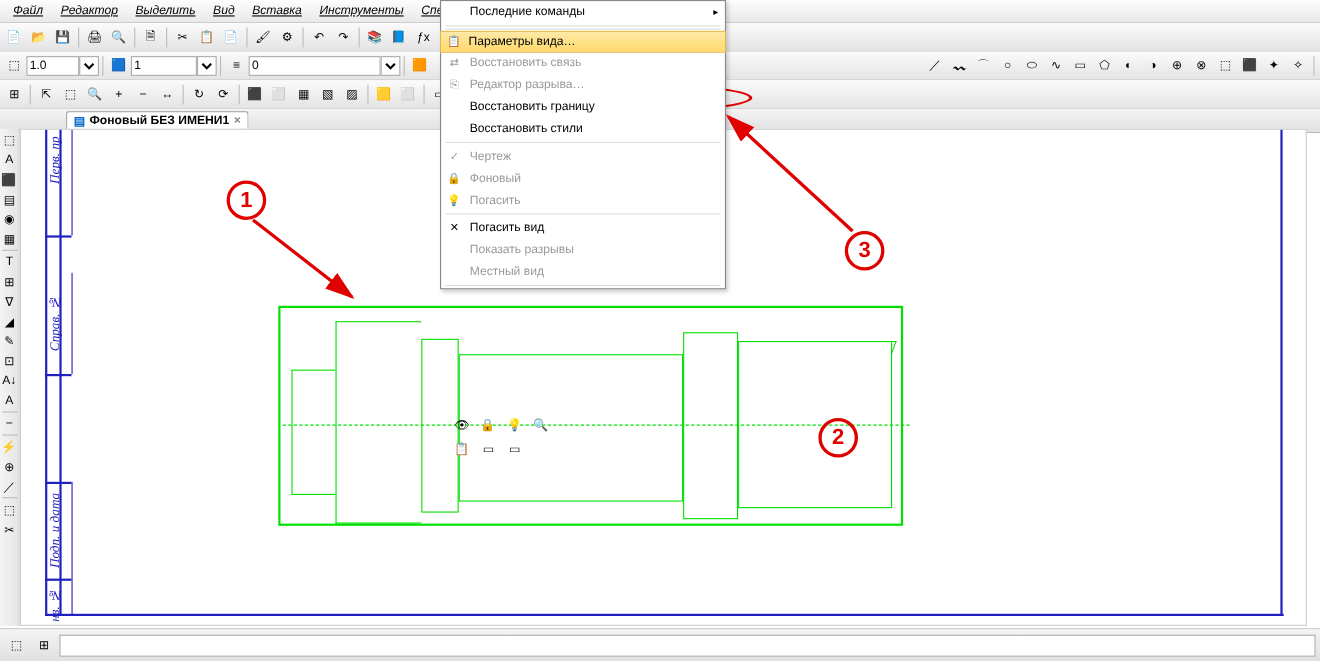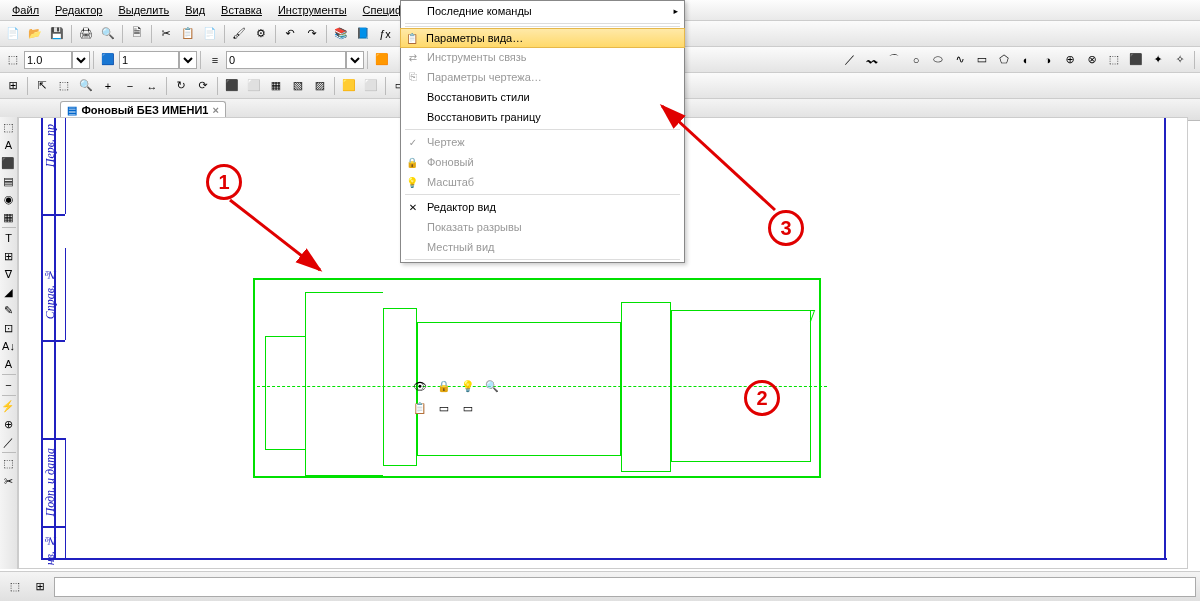--- a/index.html
+++ b/index.html
@@ -1,18 +1,18 @@
 <!DOCTYPE html>
 <html><head>
 <meta charset="utf-8">
 <style>
 * { box-sizing: border-box; margin: 0; padding: 0; font-family: Tahoma, Arial, sans-serif; font-size: 11px; }
 body { width: 1200px; height: 601px; background: #fff; overflow: hidden; position: relative; }
 
-.menubar { display: flex; background: linear-gradient(#fdfdfd,#e9e9e9); border-bottom: 1px solid #ccc; padding: 2px 4px; }
+.menubar { display: flex; background: linear-gradient(#fdfdfd,#e9e9e9); border-bottom: 1px solid #ccc; padding: 2px 4px; font-style: italic; }
 .menubar .menu-item { padding: 2px 8px; cursor: default; }
 .menubar .menu-item span.ul { text-decoration: underline; }
 
 .toolbar { display: flex; align-items: center; background: linear-gradient(#fbfbfb,#e4e4e4); border-bottom: 1px solid #ccc; padding: 1px 2px; height: 26px; }
 .tb-btn { width: 20px; height: 20px; margin: 0 1px; border: 1px solid transparent; display: inline-flex; align-items: center; justify-content: center; border-radius: 2px; }
 .tb-sep { width: 1px; height: 18px; background: #bbb; margin: 0 3px; }
 .tb-input { height: 18px; border: 1px solid #aaa; padding: 0 2px; background: #fff; }
 .tb-select { height: 18px; border: 1px solid #aaa; background: #fff; }
 
 .tabbar { display: flex; align-items: center; background: linear-gradient(#f4f4f4,#e0e0e0); border-bottom: 1px solid #bbb; height: 22px; padding-left: 60px; }
@@ -24,21 +24,21 @@
 .side-btn { width: 16px; height: 16px; }
 
 .v-line { position: absolute; width: 2px; background: #2020c0; }
 .h-line { position: absolute; height: 2px; background: #2020c0; }
 .v-thin { position: absolute; width: 1px; background: #2020c0; }
 
 .green-rect { position: absolute; border: 2px solid #00e000; }
 .green-thin { position: absolute; border: 1px solid #00e000; }
 .green-dash { position: absolute; border-top: 1px dashed #00e000; height: 0; }
 
-.ctx-menu { position: absolute; left: 400px; top: 0; width: 285px; background: #fff; border: 1px solid #888; box-shadow: 2px 2px 4px rgba(0,0,0,.2); z-index: 50; }
+.ctx-menu { position: absolute; left: 400px; top: 0; width: 260px; background: #fff; border: 1px solid #888; box-shadow: 2px 2px 4px rgba(0,0,0,.2); z-index: 50; }
 .ctx-item { display: flex; align-items: center; height: 20px; padding: 0 8px 0 26px; position: relative; }
 .ctx-item.disabled { color: #999; }
 .ctx-item.arrow::after { content: "▸"; position: absolute; right: 6px; font-size: 9px; }
 .ctx-sep { height: 1px; background: #ddd; margin: 2px 4px; }
 .ctx-item.highlight { background: linear-gradient(#ffe9a8,#ffd96a); border: 1px solid #e6b84a; margin: -1px; padding-left: 25px; }
 .ctx-icon { position: absolute; left: 4px; width: 16px; height: 16px; display: flex; align-items: center; justify-content: center; font-size: 10px; }
 
 .red-oval { position: absolute; border: 3px solid #e00000; border-radius: 50%; }
 .red-circle { position: absolute; border: 3px solid #e00000; border-radius: 50%; width: 36px; height: 36px; display: flex; align-items: center; justify-content: center; color: #e00000; font-size: 20px; font-weight: bold; }
 
@@ -233,45 +233,45 @@
 <div class="ctx-menu">
   <div class="ctx-item arrow">Последние команды</div>
   <div class="ctx-sep"></div>
   <div class="ctx-sep"></div>
   <div class="ctx-item highlight">
     <span class="ctx-icon">📋</span>
     <span>Параметры вида…</span>
   </div>
   <div class="ctx-item disabled">
     <span class="ctx-icon">⇄</span>
-    <span>Инструменты связь</span>
+    <span>Восстановить связь</span>
   </div>
   <div class="ctx-item disabled">
     <span class="ctx-icon">⎘</span>
-    <span>Параметры чертежа…</span>
-  </div>
+    <span>Редактор разрыва…</span>
+  </div>
+  <div class="ctx-item">Восстановить границу</div>
   <div class="ctx-item">Восстановить стили</div>
-  <div class="ctx-item">Восстановить границу</div>
   <div class="ctx-sep"></div>
   <div class="ctx-item disabled">
     <span class="ctx-icon">✓</span>
     <span>Чертеж</span>
   </div>
   <div class="ctx-item disabled">
     <span class="ctx-icon">🔒</span>
     <span>Фоновый</span>
   </div>
   <div class="ctx-item disabled">
     <span class="ctx-icon">💡</span>
-    <span>Масштаб</span>
+    <span>Погасить</span>
   </div>
   <div class="ctx-sep"></div>
   <div class="ctx-item">
     <span class="ctx-icon">✕</span>
-    <span>Редактор вид</span>
+    <span>Погасить вид</span>
   </div>
   <div class="ctx-item disabled">Показать разрывы</div>
   <div class="ctx-item disabled">Местный вид</div>
   <div class="ctx-sep"></div>
 </div>
 
 <div class="red-oval" style="left:404px; top:74px; width:280px; height:30px"></div>
 <div class="red-circle" style="left:206px; top:164px">1</div>
 <div class="red-circle" style="left:744px; top:380px">2</div>
 <div class="red-circle" style="left:768px; top:210px">3</div>

